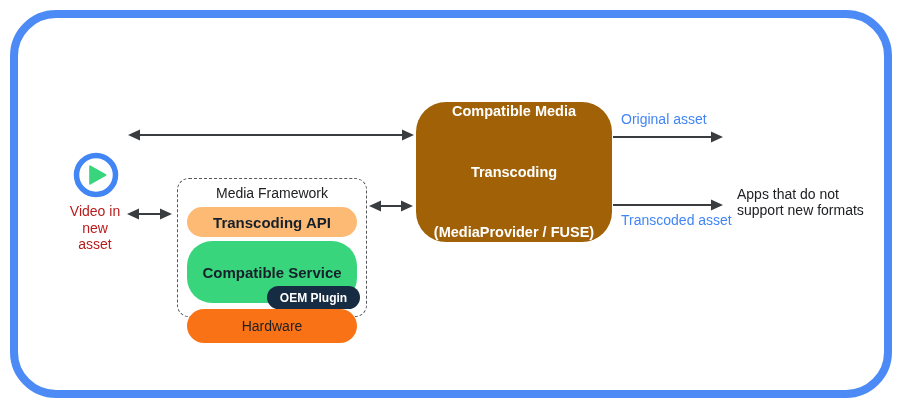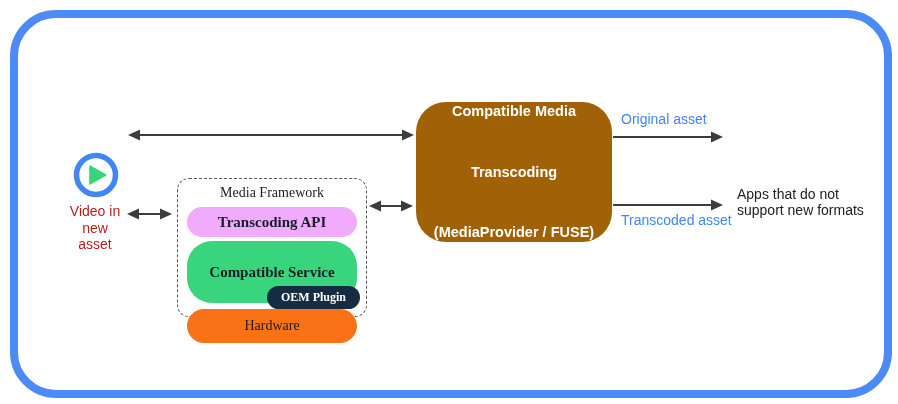--- a/index.html
+++ b/index.html
@@ -37,36 +37,35 @@
   .source-label span { display: block; }
 
   
   .framework {
     left: 177px; top: 178px;
     width: 190px; height: 139px;
     box-sizing: border-box;
     border: 1.6px dashed #53565a;
     border-radius: 12px;
     background: #ffffff;
-    font-family: Liberation Serif, serif;
   }
   .framework-title {
     left: 0; top: 6px; width: 100%;
     text-align: center;
     font-size: 14px; color: #202124;
   }
   .pill {
     box-sizing: border-box;
     display: flex; align-items: center; justify-content: center;
     text-align: center;
   }
   .pill-api {
     left: 9px; top: 28px; width: 170px; height: 30px;
     border-radius: 16px;
-    background: #f0abfc;
+    background: #fdba74;
     font-size: 15px; font-weight: bold; color: #17202a;
   }
   .pill-service {
     left: 9px; top: 62px; width: 170px; height: 62px;
     border-radius: 25px;
     background: #38d57d;
     font-size: 15px; font-weight: bold; color: #17202a;
   }
   .pill-oem {
     left: 89px; top: 107px; width: 93px; height: 23px;

